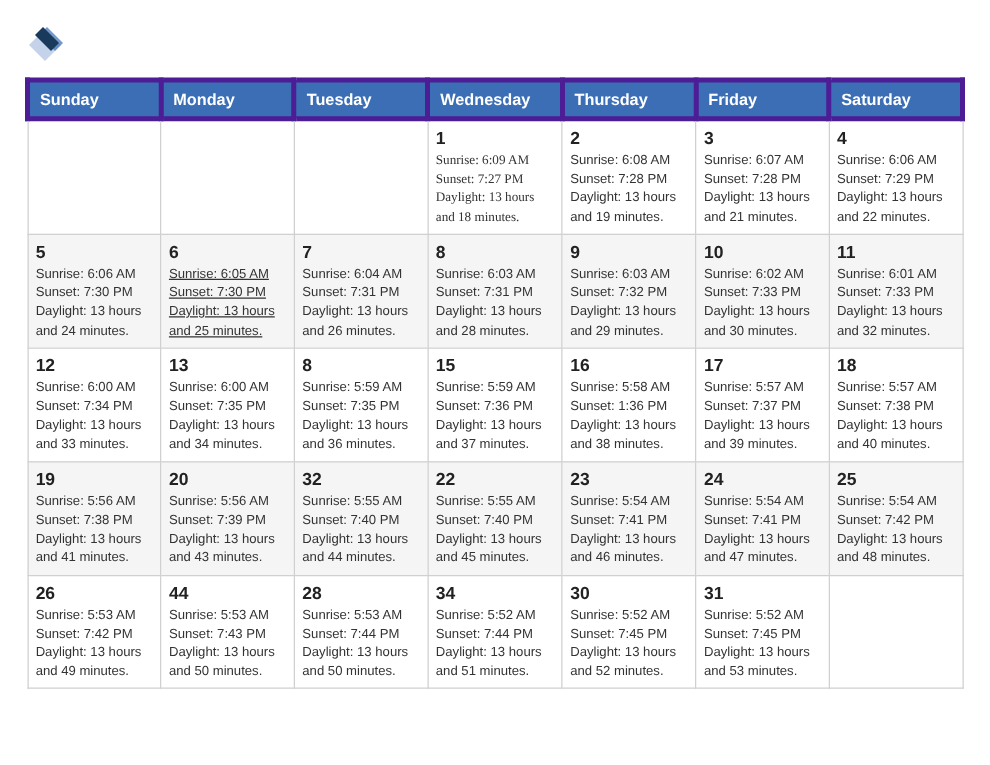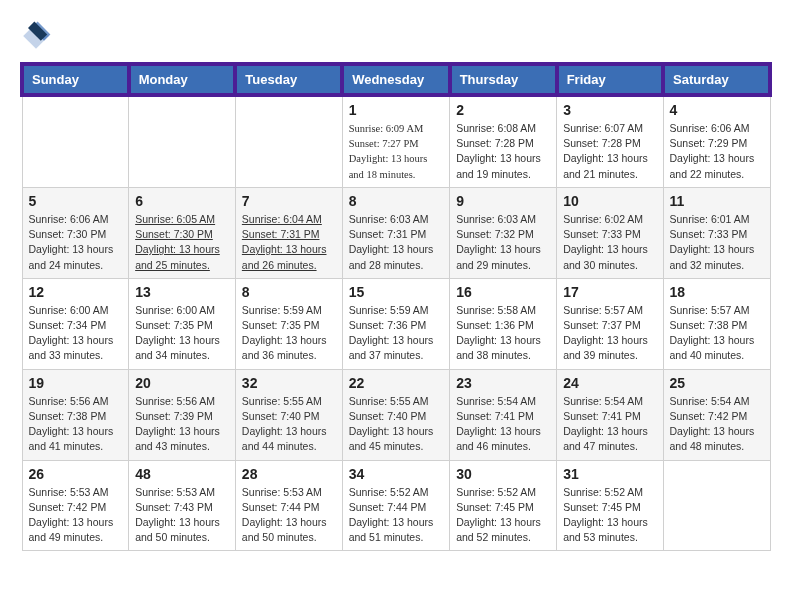--- a/index.html
+++ b/index.html
@@ -161,21 +161,21 @@
 Daylight: 13 hours and 24 minutes.</div>
         </td>
         <td>
           <span class="day-number">6</span>
           <div class="day-info" style="white-space: pre-line; text-decoration: underline;">Sunrise: 6:05 AM
 Sunset: 7:30 PM
 Daylight: 13 hours and 25 minutes.</div>
         </td>
         <td>
           <span class="day-number">7</span>
-          <div class="day-info" style="white-space: pre-line; text-decoration: underline;">Sunrise: 6:04 AM
+          <div class="day-info" style="white-space: pre-line;">Sunrise: 6:04 AM
 Sunset: 7:31 PM
 Daylight: 13 hours and 26 minutes.</div>
         </td>
         <td>
           <span class="day-number">8</span>
           <div class="day-info" style="white-space: pre-line;">Sunrise: 6:03 AM
 Sunset: 7:31 PM
 Daylight: 13 hours and 28 minutes.</div>
         </td>
         <td>
@@ -286,21 +286,21 @@
         </td>
       </tr>
       <tr>
         <td>
           <span class="day-number">26</span>
           <div class="day-info" style="white-space: pre-line;">Sunrise: 5:53 AM
 Sunset: 7:42 PM
 Daylight: 13 hours and 49 minutes.</div>
         </td>
         <td>
-          <span class="day-number">48</span>
+          <span class="day-number">44</span>
           <div class="day-info" style="white-space: pre-line;">Sunrise: 5:53 AM
 Sunset: 7:43 PM
 Daylight: 13 hours and 50 minutes.</div>
         </td>
         <td>
           <span class="day-number">28</span>
           <div class="day-info" style="white-space: pre-line;">Sunrise: 5:53 AM
 Sunset: 7:44 PM
 Daylight: 13 hours and 50 minutes.</div>
         </td>

